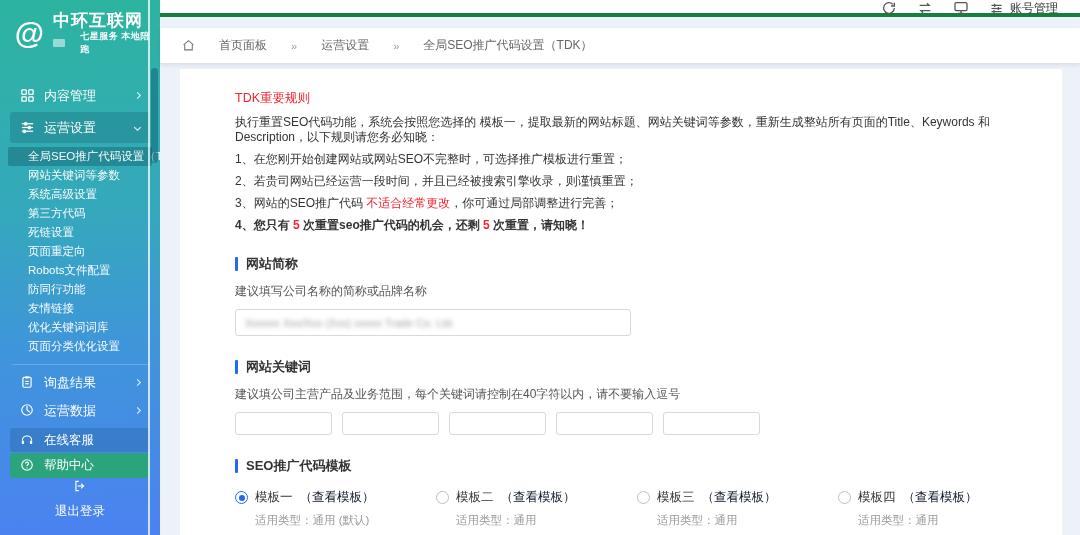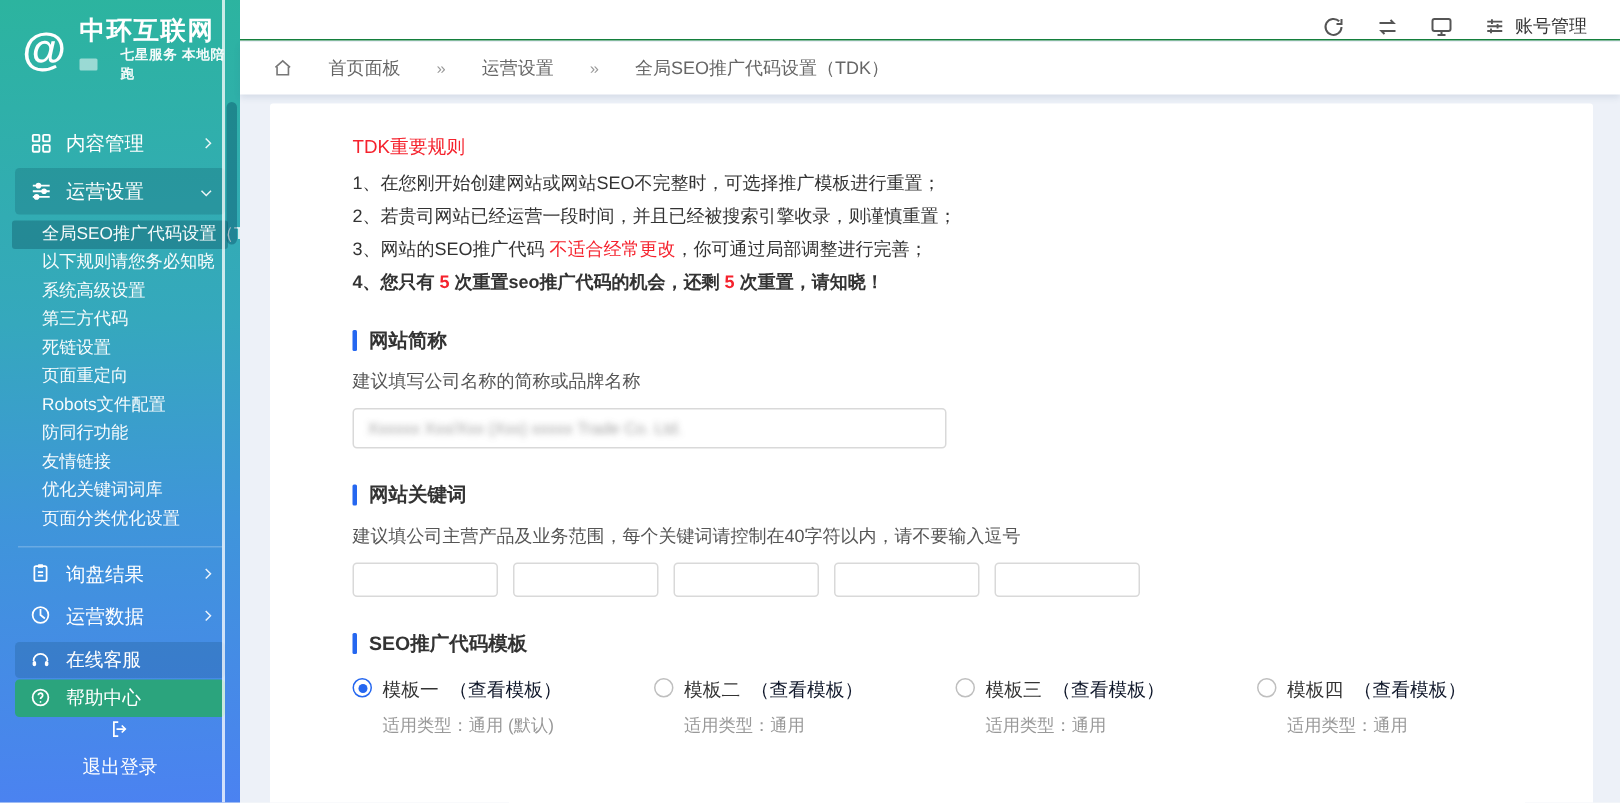--- a/index.html
+++ b/index.html
@@ -31,22 +31,22 @@
   .s-item { font-size:11.5px; line-height:19px; padding:0 6px 0 20px; margin:0 8px; border-radius:2px;
     color:rgba(255,255,255,.96); cursor:pointer; white-space:nowrap; }
   .s-item.selected { background:rgba(0,50,70,.28); }
   .side-sep { border-top:1px solid rgba(255,255,255,.22); margin:4px 12px 4px 12px; }
   .m-item.dark { background:rgba(0,50,70,.16); height:24px; font-size:12.5px; }
   .m-item.green { background:#2ba47d; height:25px; font-size:12.5px; }
   .m-item.plain { height:24px; font-size:12.5px;flex-direction:column; }
   .bottom-block { margin-top:4px; }
 
   
-  .topbar { position:absolute; left:160px; top:0; right:0; height:27px; background:#fff;
-    border-bottom:1px solid #15803d; display:flex; align-items:flex-end; justify-content:flex-end; gap:20px; padding:0 22px; }
+  .topbar { position:absolute; left:160px; top:0; right:0; height:17px; background:#fff;
+    border-bottom:4px solid #15803d; display:flex; align-items:flex-start; justify-content:flex-end; gap:20px; padding:0 22px; }
   .tb-icon { width:16px; height:16px; display:flex; cursor:pointer; }
   .account { display:flex; align-items:center; gap:5px; font-size:12px; color:#333; cursor:pointer; }
   .crumbbar { position:absolute; left:160px; top:28px; right:0; height:35px; background:#fff;
     display:flex; align-items:center; gap:24px; padding:0 22px; box-shadow:0 2px 4px rgba(60,80,120,.12); }
   .crumbbar .ci { font-size:12px; color:#666; cursor:pointer; }
   .crumbbar .sep { color:#999; font-size:11px; }
   .home-ic { width:13px; height:13px; display:flex; }
 
   
   .content { position:absolute; left:160px; top:57px; right:0; bottom:0; padding:12px 18px 13px 20px; overflow:hidden; }
@@ -61,21 +61,21 @@
   .sec-bar { width:3px; height:14px; background:#2567f0; border-radius:1px; }
   .hint { font-size:12px; color:#555; margin-bottom:9px; }
   .input-wide { width:396px; height:27px; border:1px solid #d9d9d9; border-radius:3px; background:#fff;
     display:flex; align-items:center; padding:0 9px; }
   .blurred { font-size:11px; color:#8a8a8a; filter:blur(2.2px); opacity:.8; white-space:nowrap; overflow:hidden; }
   .kw-row { display:flex; gap:10px; }
   .kw-input { width:97px; height:23px; border:1px solid #d9d9d9; border-radius:3px; background:#fff; }
 
   .tpl-grid { display:grid; grid-template-columns:repeat(4,201px); row-gap:14px; margin-top:14px; }
   .tpl-cell { font-size:12.5px; color:#333; }
-  .tpl-head { display:flex; gap:7px; white-space:nowrap; }
+  .tpl-head { display:flex; align-items:center; gap:7px; white-space:nowrap; }
   .radio { width:13px; height:13px; border:1px solid #bfbfbf; border-radius:50%; background:#fff; position:relative; flex:0 0 auto; cursor:pointer; }
   .radio.checked { border-color:#2567f0; }
   .radio.checked::after { content:''; position:absolute; inset:2.5px; border-radius:50%; background:#2567f0; }
   .tpl-link { color:#0f172a; cursor:pointer; }
   .tpl-type { font-size:11.5px; color:#999; margin:7px 0 0 20px; white-space:nowrap; }
   svg { display:block; }
 </style>
 </head>
 <body>
 
@@ -117,21 +117,21 @@
             <circle cx="7" cy="18" r="2" fill="#fff"></circle>
           </svg>
       </span>
       <span>运营设置</span>
       <span class="spacer"></span>
         <span class="chev down"></span>
     </div>
 
     <div class="submenu">
       <div class="s-item selected">全局SEO推广代码设置（TDK）</div>
-      <div class="s-item">以下规则请您务必知晓</div>
+      <div class="s-item">网站关键词等参数</div>
       <div class="s-item">系统高级设置</div>
       <div class="s-item">第三方代码</div>
       <div class="s-item">死链设置</div>
       <div class="s-item">页面重定向</div>
       <div class="s-item">Robots文件配置</div>
       <div class="s-item">防同行功能</div>
       <div class="s-item">友情链接</div>
       <div class="s-item">优化关键词词库</div>
       <div class="s-item">页面分类优化设置</div>
     </div>
@@ -248,20 +248,21 @@
   <span class="sep">»</span>
   <span class="ci">运营设置</span>
   <span class="sep">»</span>
   <span class="ci">全局SEO推广代码设置（TDK）</span>
 </div>
 
 <div class="content">
   <div class="card">
 
     <div class="rules-title">TDK重要规则</div>
+    <div class="rule-line">执行重置SEO代码功能，系统会按照您选择的 模板一，提取最新的网站标题、网站关键词等参数，重新生成整站所有页面的Title、Keywords 和Description，以下规则请您务必知晓：</div>
     <div class="rule-line">1、在您刚开始创建网站或网站SEO不完整时，可选择推广模板进行重置；</div>
     <div class="rule-line">2、若贵司网站已经运营一段时间，并且已经被搜索引擎收录，则谨慎重置；</div>
     <div class="rule-line"><span>3、网站的SEO推广代码 </span><span class="rule-red">不适合经常更改</span><span>，你可通过局部调整进行完善；</span></div>
     <div class="rule-line rule-bold"><span>4、您只有 </span><span class="rule-red">5</span><span> 次重置seo推广代码的机会，还剩 </span><span class="rule-red">5</span><span> 次重置，请知晓！</span></div>
 
     <div class="sec-title">
       <span class="sec-bar"></span>
       <span>网站简称</span>
     </div>
     <div class="hint">建议填写公司名称的简称或品牌名称</div>

